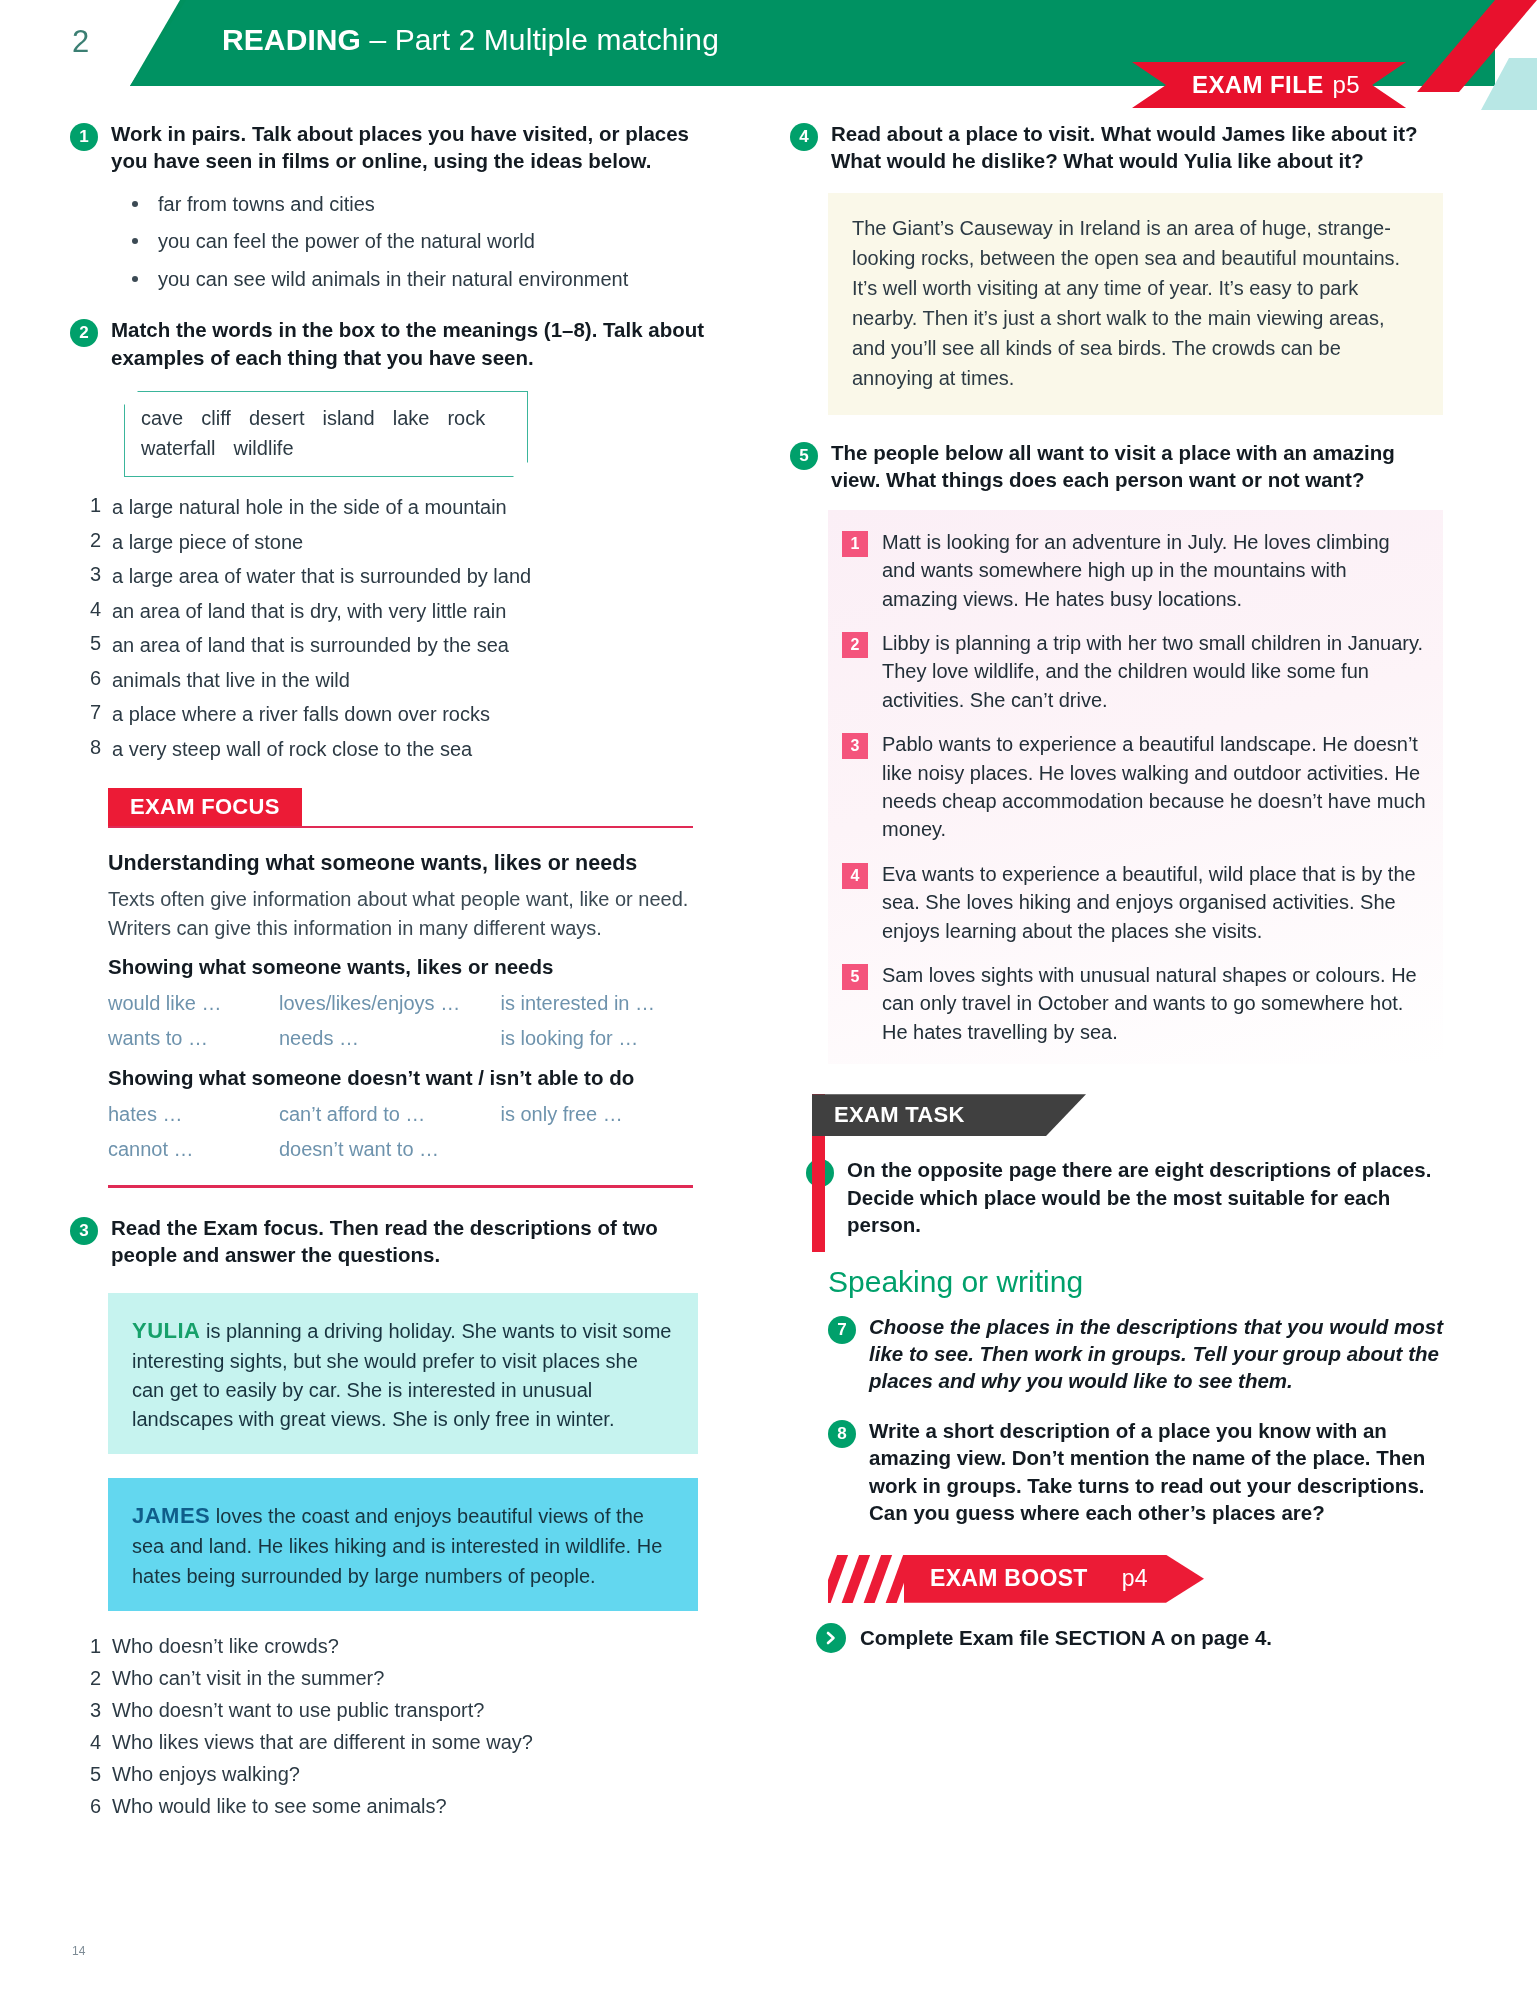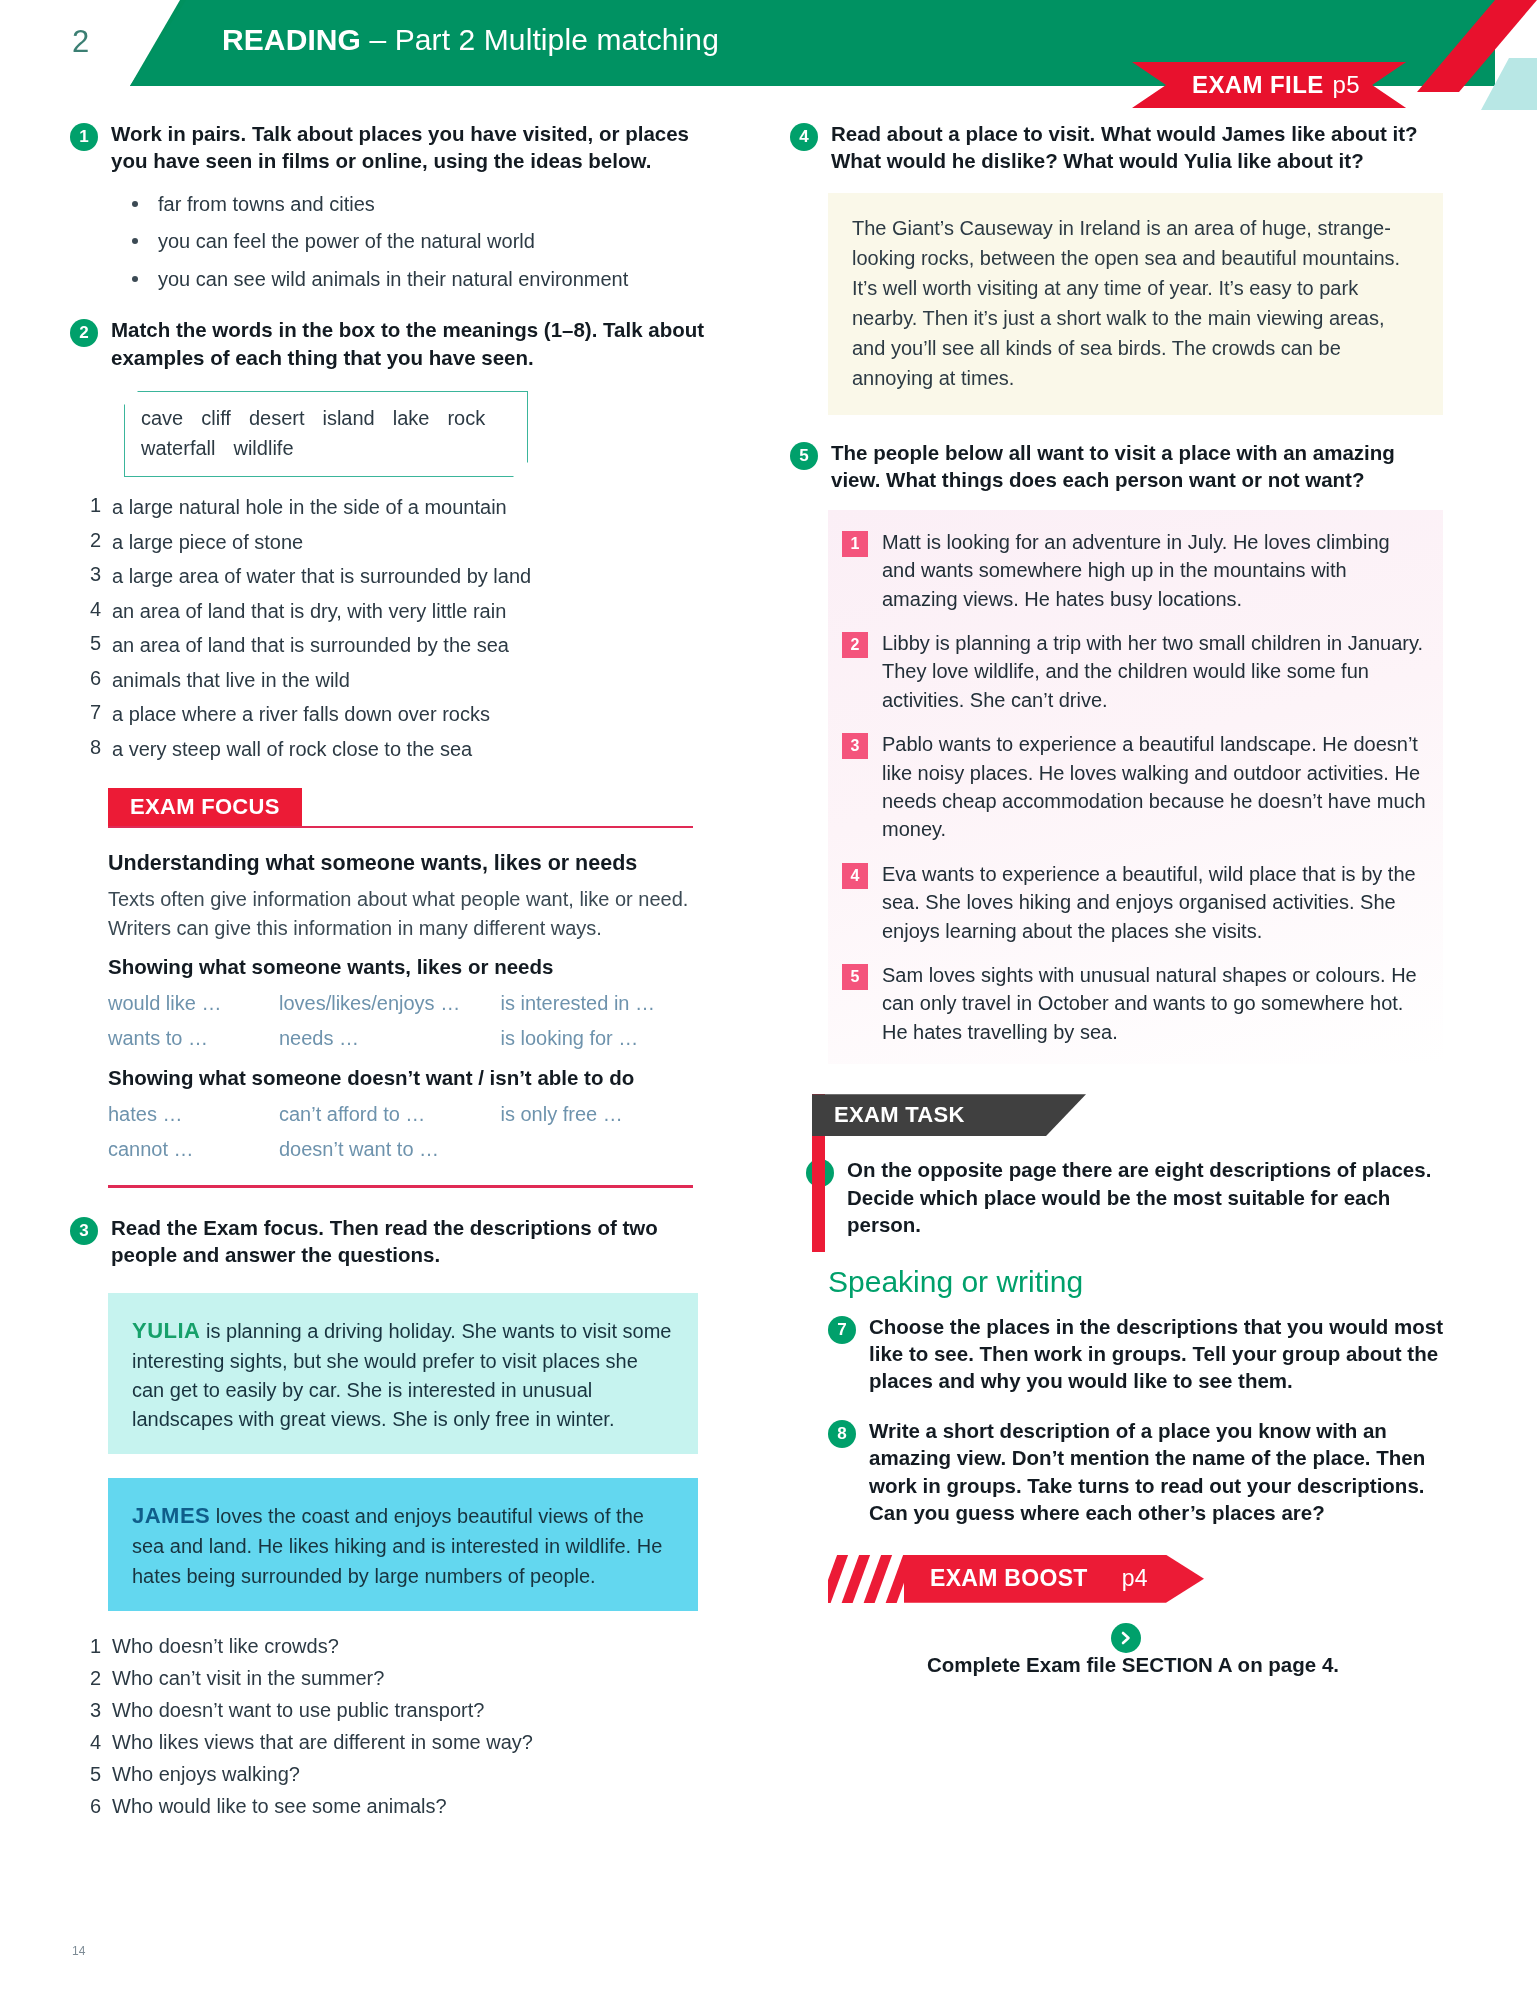--- a/index.html
+++ b/index.html
@@ -196,21 +196,21 @@
   }
   .boost-flag{
     position:absolute;left:76px;top:4px;height:48px;width:300px;
     background:#ec1b36;
     clip-path:polygon(0 0, 262px 0, 300px 50%, 262px 100%, 0 100%);
     display:flex;align-items:center;
   }
   .boost-flag span{color:#fff;font-size:23px;font-weight:bold;padding-left:26px;letter-spacing:.3px;}
   .boost-flag .pg{font-weight:normal;margin-left:8px;}
 
-  .complete-row{display:flex;align-items:center;margin:14px 0 0 26px;flex-direction:column;}
+  .complete-row{display:flex;align-items:center;margin:14px 0 0 26px;}
   .chev{
     flex:0 0 auto;width:30px;height:30px;border-radius:50%;background:#00a06b;
     display:flex;align-items:center;justify-content:center;margin-right:14px;
   }
   .chev svg{display:block;}
   .complete-txt{font-size:20.5px;font-weight:bold;color:#131b22;}
 </style>
 </head>
 <body>
 
@@ -408,21 +408,21 @@
 
   <div class="ex" style="margin-left:16px;margin-top:-2px;">
     <div class="ex-num">6</div>
     <div class="ex-txt" style="width:585px;">On the opposite page there are eight descriptions of places. Decide which place would be the most suitable for each person.</div>
   </div>
 
   <div class="speak-h">Speaking or writing</div>
 
   <div class="ex" style="margin-left:38px;">
     <div class="ex-num">7</div>
-    <div class="ex-txt" style="width:585px;">Choose the places in the descriptions that you would most like to see. Then work in groups. Tell your group about the places and why you would like to see them.</div>
+    <div class="ex-txt" style="width:585px;font-style:italic;">Choose the places in the descriptions that you would most like to see. Then work in groups. Tell your group about the places and why you would like to see them.</div>
   </div>
 
   <div class="ex" style="margin-left:38px;margin-top:22px;">
     <div class="ex-num">8</div>
     <div class="ex-txt" style="width:590px;">Write a short description of a place you know with an amazing view. Don’t mention the name of the place. Then work in groups. Take turns to read out your descriptions. Can you guess where each other’s places are?</div>
   </div>
 
   <div class="boost-wrap">
     <div class="boost-stripes">
       <i style="left:0px;"></i>

